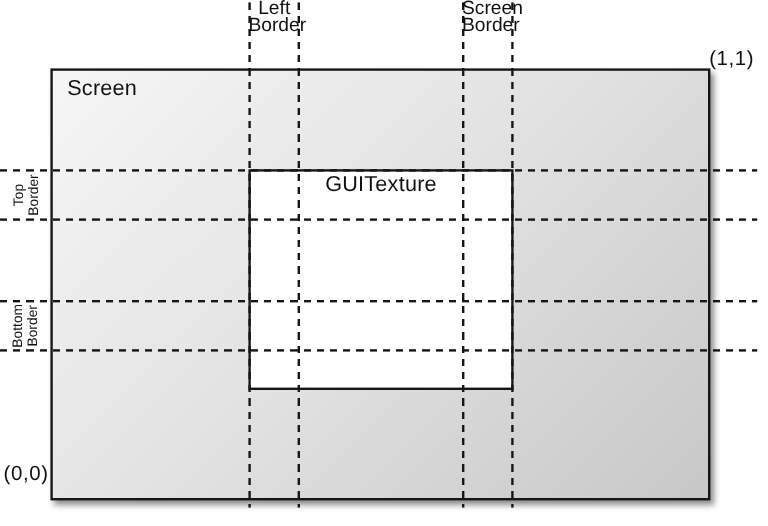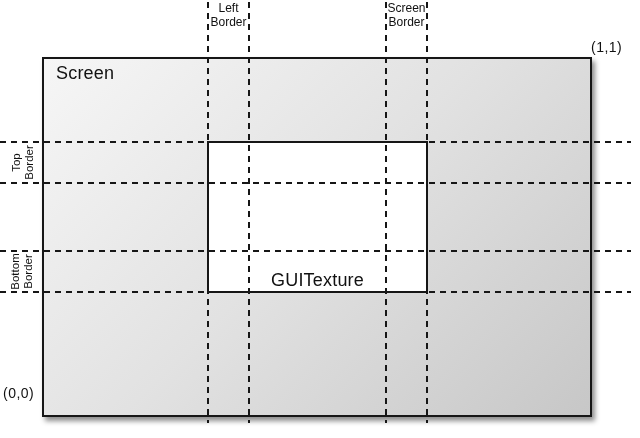--- a/index.html
+++ b/index.html
@@ -24,50 +24,50 @@
     position:absolute;left:42px;top:57px;width:550px;height:360px;
     box-sizing:border-box;border:2px solid var(--line);
     background:linear-gradient(135deg,var(--screen-grad-start) 0%,var(--screen-grad-mid) 48%,var(--screen-grad-end) 100%);
     box-shadow:3px 4px 5px rgba(0,0,0,0.45);
   }
   .screen-label{
     position:absolute;left:12px;top:4px;
     font-size:18px;letter-spacing:0.2px;
   }
   .texture{
-    position:absolute;left:207px;top:141px;width:221px;height:152px;
+    position:absolute;left:207px;top:141px;width:221px;height:184px;
     box-sizing:border-box;border:2px solid var(--line);
     background:var(--texture-fill);
-    display:flex;align-items:flex-end;justify-content:center;
+    display:flex;align-items:flex-start;justify-content:center;
   }
   .texture-label{font-size:18px;letter-spacing:0.2px;}
   .hdash{
     position:absolute;left:0;width:631px;height:2px;
     background:repeating-linear-gradient(to right,var(--line) 0 6px,transparent 6px 11px);
     z-index:3;
   }
   .vdash{
     position:absolute;top:2px;height:421px;width:2px;
     background:repeating-linear-gradient(to bottom,var(--line) 0 6px,transparent 6px 11px);
     z-index:3;
   }
   .border-label{
     position:absolute;width:43px;
-    font-size:12px;line-height:14px;text-align:center;
+    font-size:16px;line-height:14px;text-align:center;
     z-index:4;white-space:nowrap;
   }
   .border-label span{display:block;}
   .border-label.rot{
     height:41px;display:flex;flex-direction:column;
     align-items:center;justify-content:center;
     transform:rotate(-90deg);
     font-size:11.5px;line-height:13px;
   }
   .coord{
-    position:absolute;font-size:14px;z-index:4;letter-spacing:0.5px;
+    position:absolute;font-size:17px;z-index:4;letter-spacing:0.5px;
   }
   .z2{z-index:2;} .z1{z-index:1;}
 </style>
 </head>
 <body>
 
 <div class="canvas">
 
   <div class="screen z1">
     <span class="screen-label">Screen</span>

